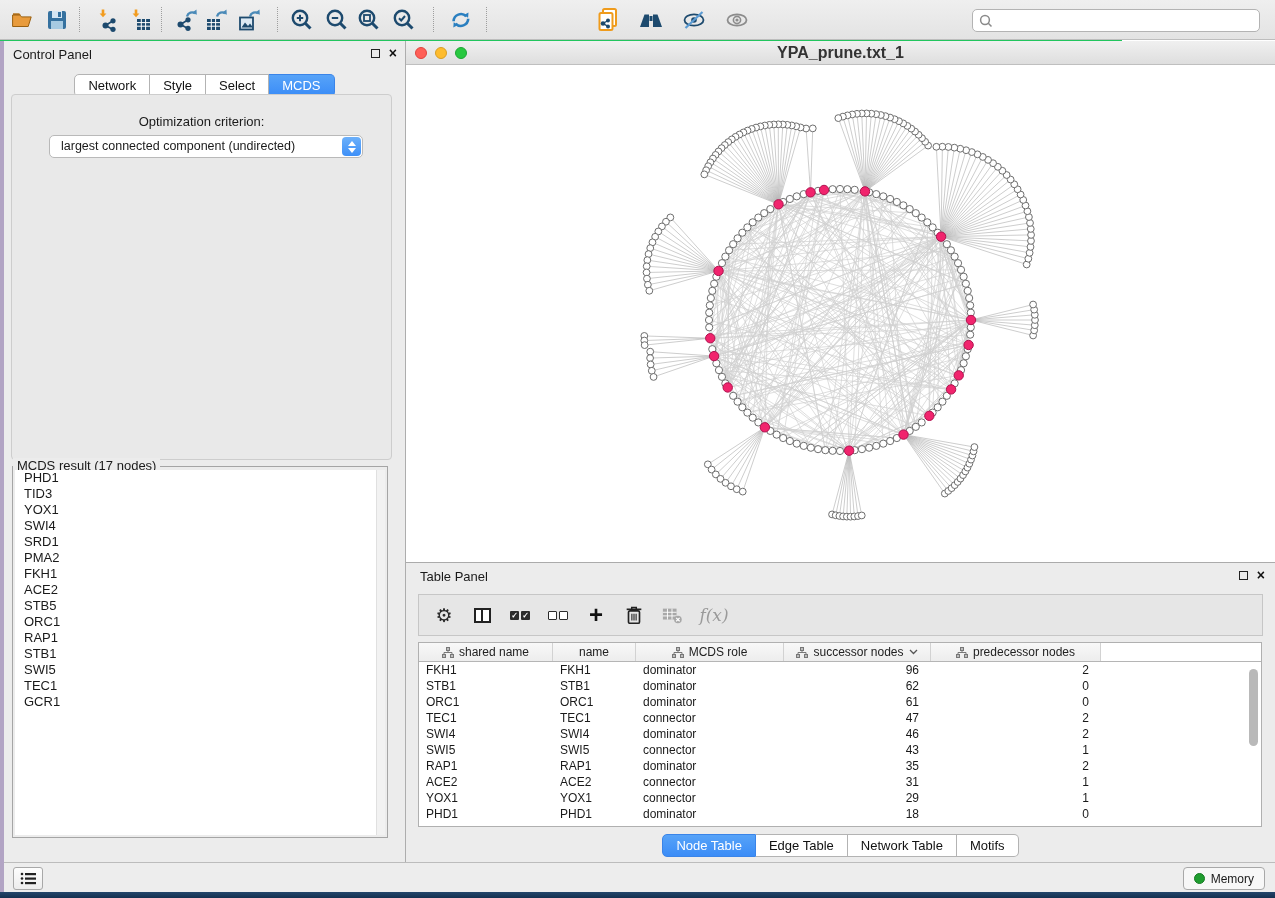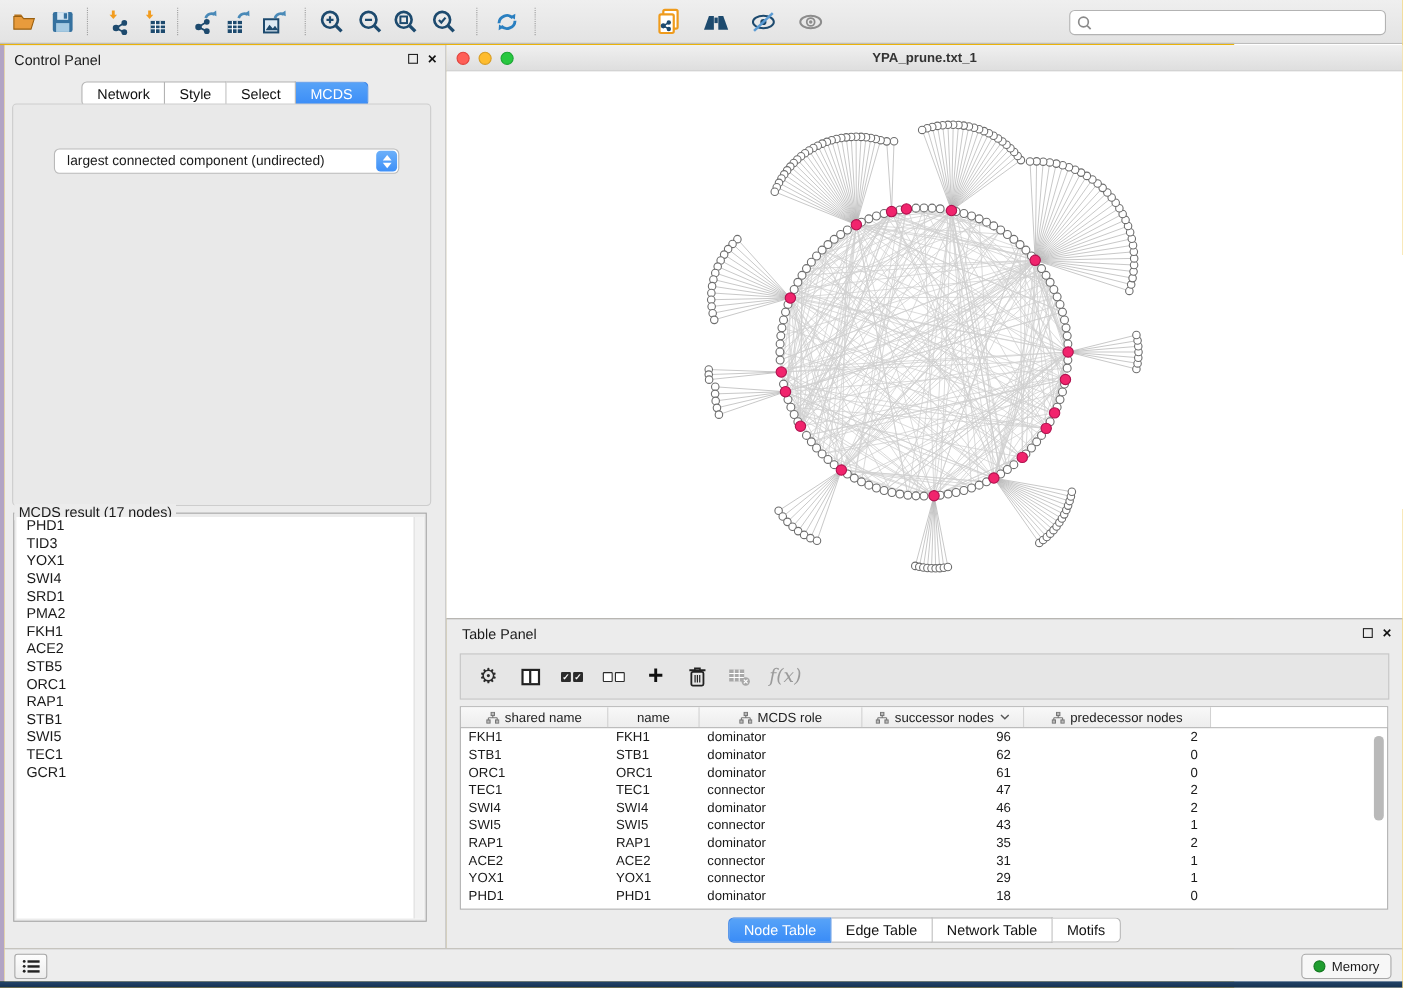--- a/index.html
+++ b/index.html
@@ -1,17 +1,17 @@
 <!DOCTYPE html>
 <html><head>
 <meta charset="utf-8">
 <style>
   * { margin:0; padding:0; box-sizing:border-box; }
   html,body { width:1275px; height:898px; overflow:hidden; font-family:"Liberation Sans", sans-serif; }
-  #app { position:relative; width:1122px; height:898px; background:#eab308; color:#1a1a1a; }
+  #app { position:relative; width:1122px; height:898px; background:#22c55e; color:#1a1a1a; }
 
   
   .toolbar { position:absolute; left:0; top:0; width:1275px; height:40px;
     background:linear-gradient(#efefef,#e3e3e3); border-bottom:1px solid #bdbdbd; }
   .tb-icon { position:absolute; top:50%; transform:translate(-50%,-50%); width:32px; height:30px;
     display:flex; align-items:center; justify-content:center; cursor:default; }
   .tb-sep { position:absolute; top:7px; bottom:7px; width:0; border-left:1px dotted #9e9e9e; }
   .searchbox { position:absolute; left:972px; top:9px; width:288px; height:23px; background:#fff;
     border:1px solid #b3b3b3; border-radius:5px; display:flex; align-items:center; padding:0 6px; }
   .searchbox input { border:none; outline:none; flex:1; font-size:12px; background:transparent; margin-left:5px; }
@@ -62,21 +62,21 @@
   .mcds-scroll { position:absolute; right:2px; top:3px; bottom:2px; width:9px; background:#f2f2f2; border-left:1px solid #e0e0e0; }
 
   
   .net-window { position:absolute; left:406px; top:41px; width:869px; height:521px; background:#fff; }
   .net-titlebar { position:relative; height:24px; background:linear-gradient(#f0f0f0,#dedede);
     border-bottom:1px solid #bfbfbf; }
   .tlight { position:absolute; top:6px; width:12px; height:12px; border-radius:50%; }
   .tl-red { left:9px; background:#ff5f57; border:1px solid #e0443e; }
   .tl-yellow { left:29px; background:#febc2e; border:1px solid #d89e24; }
   .tl-green { left:49px; background:#28c840; border:1px solid #1da634; }
-  .net-title { text-align:center; font-size:12px; font-weight:700; line-height:23px; color:#333; }
+  .net-title { text-align:center; font-size:16px; font-weight:700; line-height:23px; color:#333; }
   .net-canvas { position:absolute; left:0; top:24px; width:869px; height:497px; background:#fff; }
 
   
   .table-panel { position:absolute; left:406px; top:562px; width:869px; height:300px;
     background:#ececec; border-top:1px solid #ababab; }
   .tp-toolbar { position:absolute; left:12px; right:12px; top:31px; height:42px;
     background:#e6e6e6; border:1px solid #c6c6c6; display:flex; align-items:center; gap:0; }
   .tp-ic { width:38px; height:34px; display:flex; align-items:center; justify-content:center; }
   .gear-glyph { font-family:"DejaVu Sans", sans-serif; font-size:19px; color:#2b2b2b; }
   .fx-glyph { font-family:"DejaVu Serif", serif; font-style:italic; font-size:17px; color:#9a9a9a; }
@@ -271,20 +271,21 @@
         <span class="close-ic">×</span>
       </span>
     </div>
     <div class="cp-tabs seg">
       <div class="sg">Network</div>
       <div class="sg">Style</div>
       <div class="sg">Select</div>
       <div class="sg active">MCDS</div>
     </div>
     <div class="inner-box">
+      <div class="opt-label">Optimization criterion:</div>
       <div class="dropdown">
         <span>largest connected component (undirected)</span>
         <span class="dd-step">
             <span class="tri-up"></span>
             <span class="tri-dn"></span>
           </span>
       </div>
     </div>
     <div class="mcds-group">
       <span class="mcds-legend">MCDS result (17 nodes)</span>

